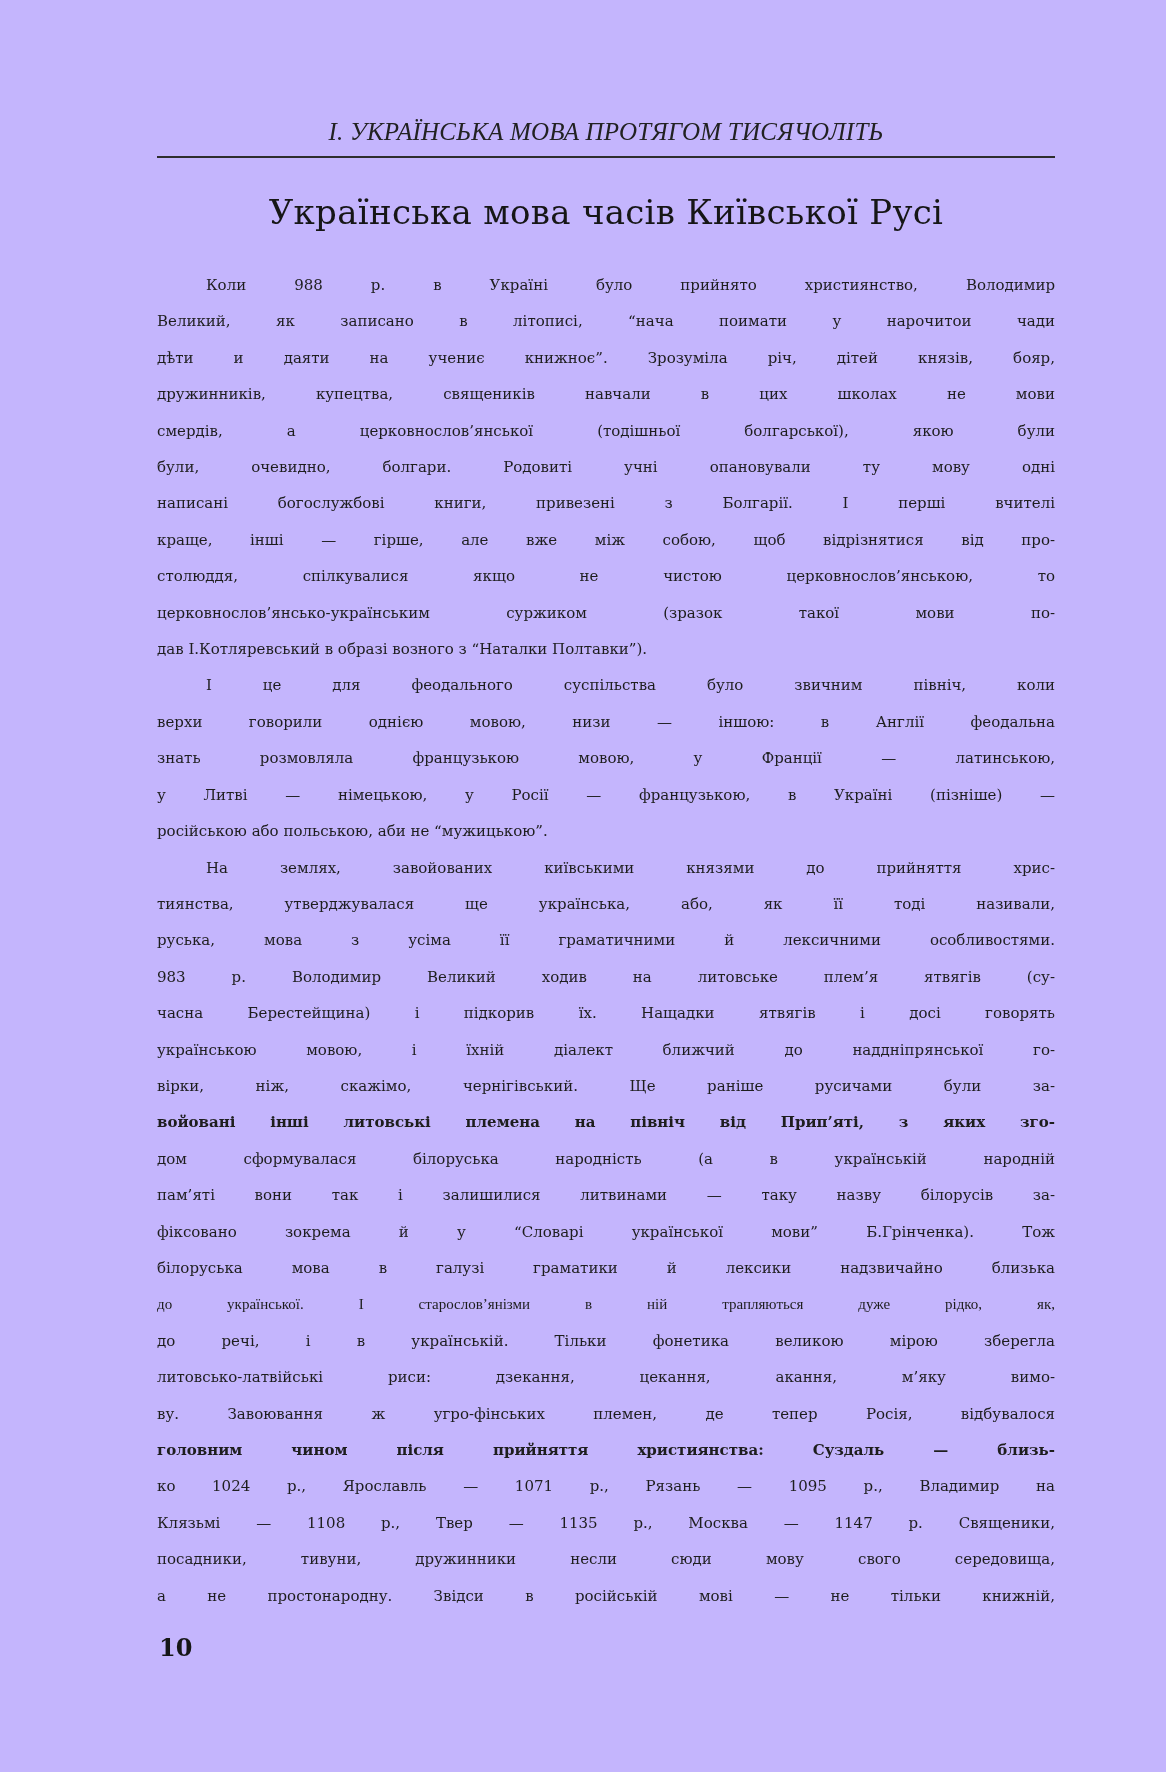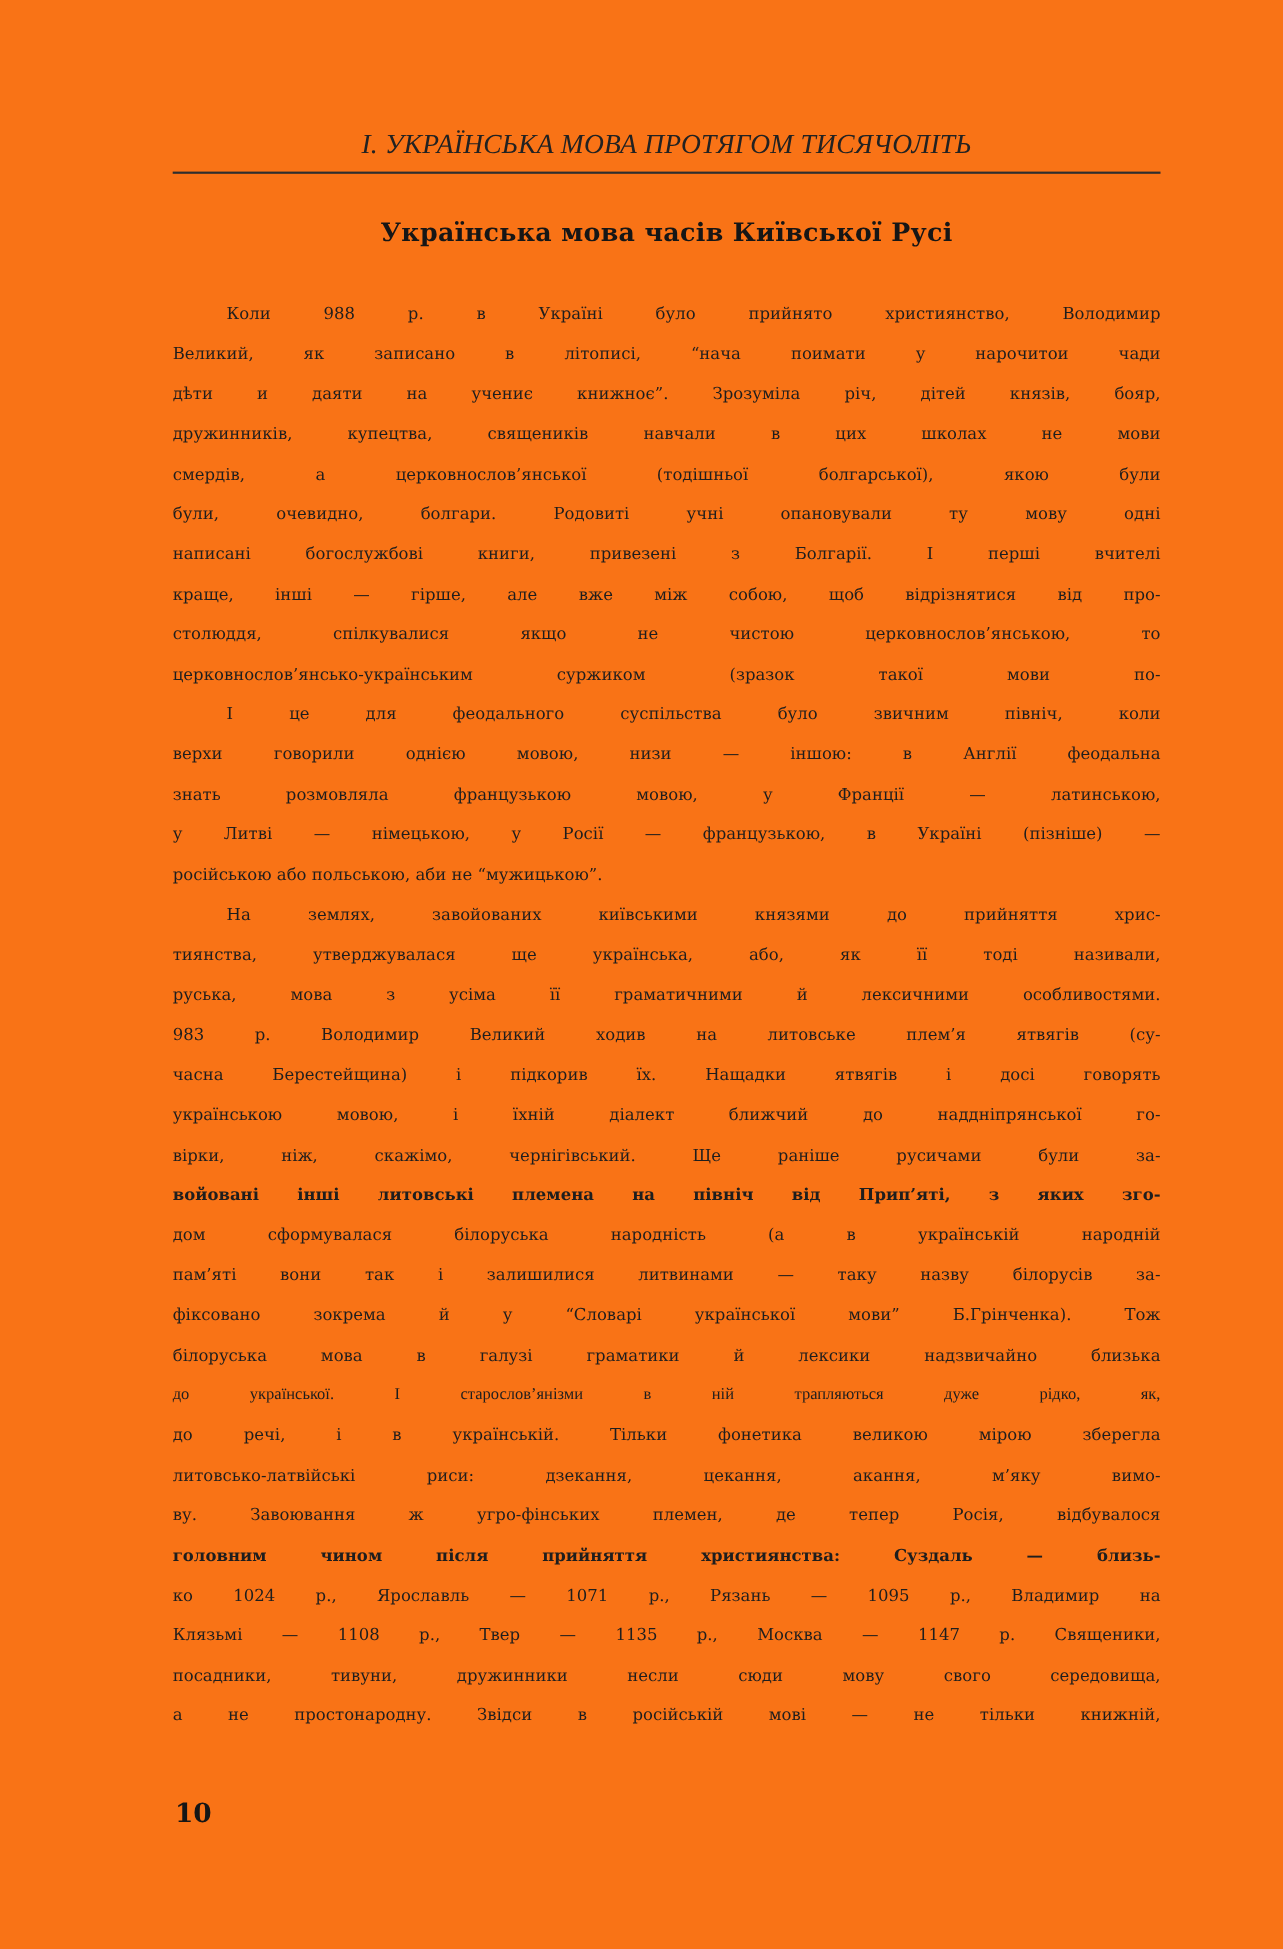--- a/index.html
+++ b/index.html
@@ -13,21 +13,21 @@
       position: relative;
       overflow: hidden;
       color: #1c1c1c;
       font-family: "DejaVu Serif", "Liberation Serif", serif;
     }
     .page {
       position: absolute;
       left: 0; top: 0;
       width: 1166px;
       height: 1772px;
-      background: #f97316;
+      background: #c4b5fd;
     }
     .running-header {
       position: absolute;
       left: 157px;
       width: 898px;
       top: 117px;
       text-align: center;
       font-family: "Liberation Serif", "DejaVu Serif", serif;
       font-style: italic;
       font-size: 25px;
@@ -43,22 +43,22 @@
       height: 2px;
       background: #2e2e2e;
     }
     .chapter-title {
       position: absolute;
       left: 157px;
       width: 898px;
       top: 188px;
       text-align: center;
       font-family: "DejaVu Serif", "Liberation Serif", serif;
-      font-weight: bold;
-      font-size: 23px;
+      font-weight: normal;
+      font-size: 34px;
       line-height: 48px;
       color: #161616;
       letter-spacing: 0.3px;
     }
     .body-text {
       position: absolute;
       left: 157px;
       width: 898px;
       top: 267px;
       font-family: "DejaVu Serif", "Liberation Serif", serif;
@@ -105,20 +105,21 @@
       <span class="line indent" style="white-space: nowrap;">Коли 988 р. в Україні було прийнято християнство, Володимир</span>
       <span class="line" style="white-space: nowrap;">Великий, як записано в літописі, “нача поимати у нарочитои чади</span>
       <span class="line" style="white-space: nowrap;">дѣти и даяти на учениє книжноє”. Зрозуміла річ, дітей князів, бояр,</span>
       <span class="line" style="white-space: nowrap;">дружинників, купецтва, священиків навчали в цих школах не мови</span>
       <span class="line" style="white-space: nowrap;">смердів, а церковнослов’янської (тодішньої болгарської), якою були</span>
       <span class="line" style="white-space: nowrap;">були, очевидно, болгари. Родовиті учні опановували ту мову одні</span>
       <span class="line" style="white-space: nowrap;">написані богослужбові книги, привезені з Болгарії. І перші вчителі</span>
       <span class="line" style="white-space: nowrap;">краще, інші — гірше, але вже між собою, щоб відрізнятися від про-</span>
       <span class="line" style="white-space: nowrap;">столюддя, спілкувалися якщо не чистою церковнослов’янською, то</span>
       <span class="line" style="white-space: nowrap;">церковнослов’янсько-українським суржиком (зразок такої мови по-</span>
+      <span class="line last" style="white-space: nowrap;">дав І.Котляревський в образі возного з “Наталки Полтавки”).</span>
     </div>
     <div class="paragraph">
       <span class="line indent" style="white-space: nowrap;">І це для феодального суспільства було звичним північ, коли</span>
       <span class="line" style="white-space: nowrap;">верхи говорили однією мовою, низи — іншою: в Англії феодальна</span>
       <span class="line" style="white-space: nowrap;">знать розмовляла французькою мовою, у Франції — латинською,</span>
       <span class="line" style="white-space: nowrap;">у Литві — німецькою, у Росії — французькою, в Україні (пізніше) —</span>
       <span class="line last" style="white-space: nowrap;">російською або польською, аби не “мужицькою”.</span>
     </div>
     <div class="paragraph">
       <span class="line indent" style="white-space: nowrap;">На землях, завойованих київськими князями до прийняття хрис-</span>

